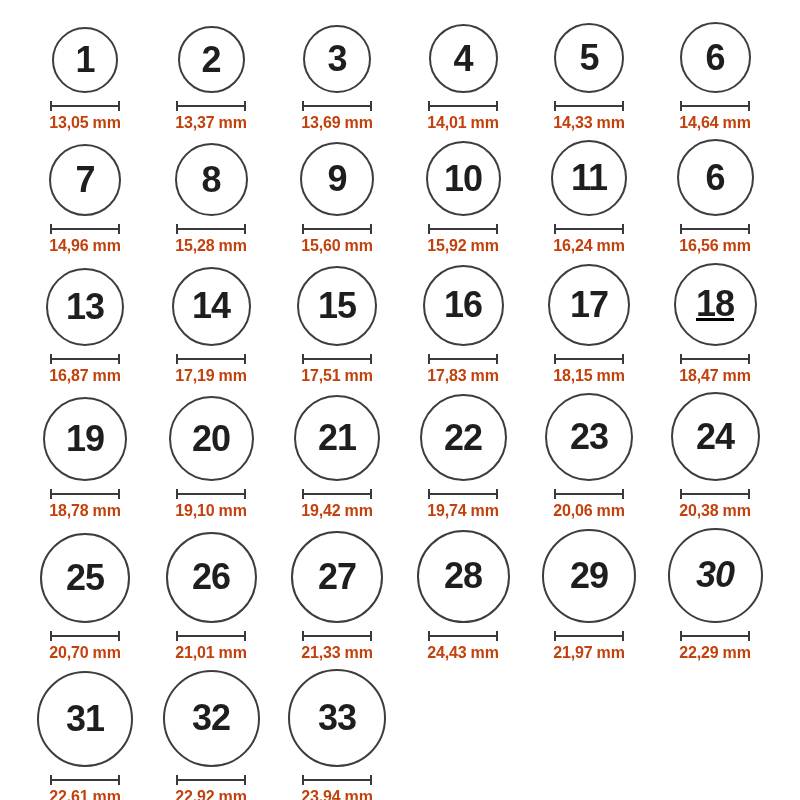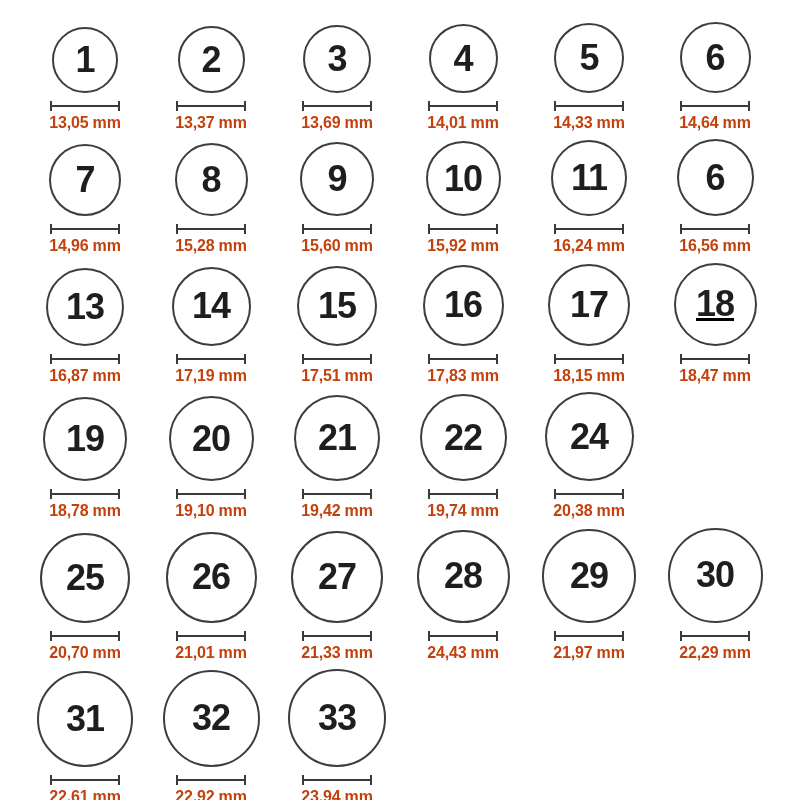--- a/index.html
+++ b/index.html
@@ -276,20 +276,29 @@
         <div class="cell">
           <div class="circle" style="width: 87px; height: 87px;">
             <span class="num">22</span>
           </div>
           <div class="measure">
             <div class="mid"></div>
           </div>
           <div class="diam-label">19,74 mm</div>
         </div>
         <div class="cell">
+          <div class="circle" style="width: 88px; height: 88px;">
+            <span class="num">23</span>
+          </div>
+          <div class="measure">
+            <div class="mid"></div>
+          </div>
+          <div class="diam-label">20,06 mm</div>
+        </div>
+        <div class="cell">
           <div class="circle" style="width: 89px; height: 89px;">
             <span class="num">24</span>
           </div>
           <div class="measure">
             <div class="mid"></div>
           </div>
           <div class="diam-label">20,38 mm</div>
         </div>
       </div>
       <div class="row">
@@ -332,21 +341,21 @@
         <div class="cell">
           <div class="circle" style="width: 94px; height: 94px;">
             <span class="num">29</span>
           </div>
           <div class="measure">
             <div class="mid"></div>
           </div>
           <div class="diam-label">21,97 mm</div>
         </div>
         <div class="cell">
-          <div class="circle" style="width: 95px; height: 95px;">
+          <div class="circle" style="width: 95px; height: 95px; font-style: italic;">
             <span class="num">30</span>
           </div>
           <div class="measure">
             <div class="mid"></div>
           </div>
           <div class="diam-label">22,29 mm</div>
         </div>
       </div>
       <div class="row">
         <div class="cell">

